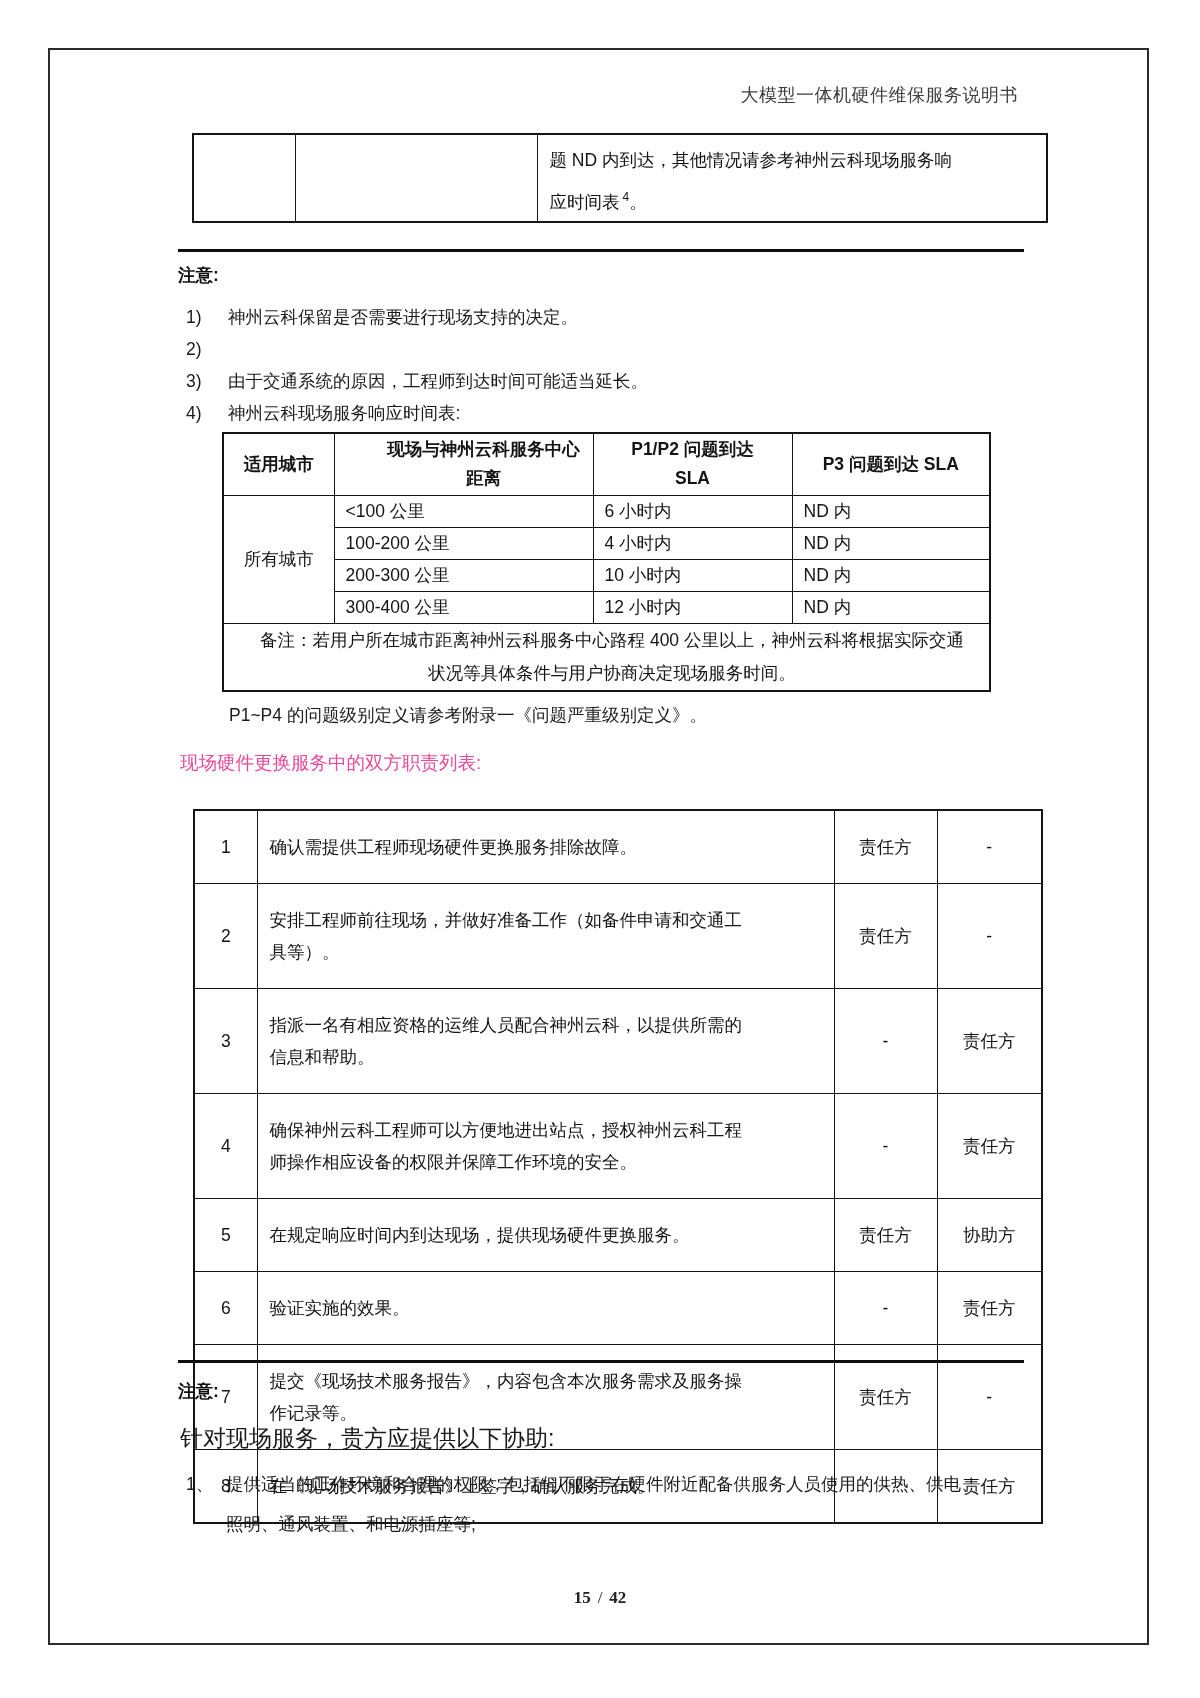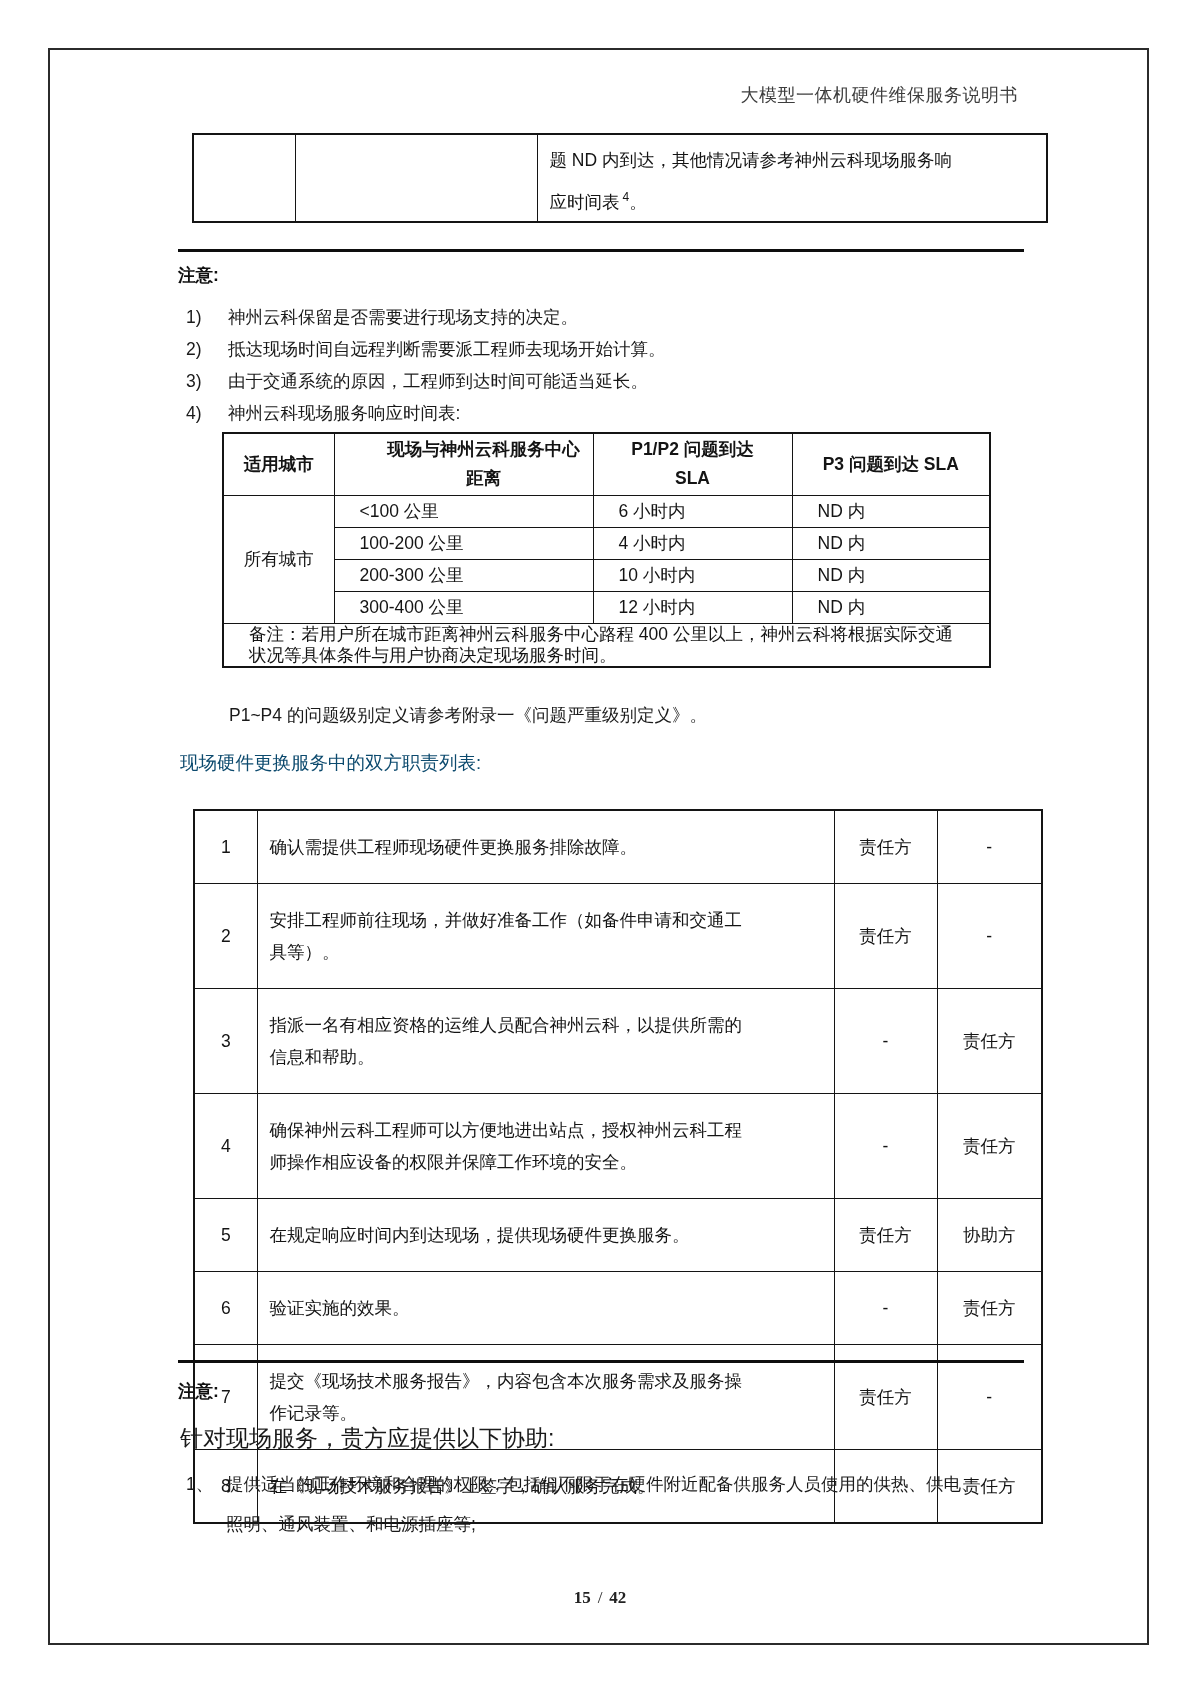--- a/index.html
+++ b/index.html
@@ -54,28 +54,28 @@
 
   
   .resp-table { left:222px; top:432px; width:767px; }
   .resp-c1 { width:111px; }
   .resp-c2 { width:259px; }
   .resp-c3 { width:199px; }
   .resp-c4 { width:198px; }
   .resp-table th { height:62px; font-weight:bold; text-align:center; vertical-align:middle; line-height:29px; padding:0; }
   .th-narrow-2 { display:inline-block; width:200px;margin-left:40px; }
   .th-narrow-3 { display:inline-block; width:152px; }
-  .resp-table td { height:32px; padding:0 0 0 25px; vertical-align:middle; }
+  .resp-table td { height:32px; padding:0 0 0 11px; vertical-align:middle; }
   .resp-city { text-align:center; padding:4px !important; vertical-align:middle; }
-  .resp-remark { height:74px; padding:5px 11px; line-height:21px; vertical-align:top; }
+  .resp-remark { height:74px; padding:5px 11px; line-height:33px; vertical-align:top;text-align:center; }
   .remark-text { display:inline-block; max-width:712px; }
 
   
   .p-note { left:229px; top:703px; font-size:17.5px; }
-  .section-title { left:180px; top:750px; font-size:18.5px; color:#0c4a6e; }
+  .section-title { left:180px; top:750px; font-size:18.5px; color:#ec4899; }
 
   
   .duty-table { left:193px; top:809px; width:848px; }
   .duty-c1 { width:63px; }
   .duty-c2 { width:577px; }
   .duty-c3 { width:103px; }
   .duty-c4 { width:105px; }
   .duty-table th {
     height:66px; background:#d9d9d9; font-weight:bold; text-align:center;
     vertical-align:middle; line-height:30px; padding:0;
@@ -123,21 +123,20 @@
 
 <div class="abs notice-label notice1-label">注意:</div>
 
 <div class="abs list1">
   <div class="li">
       <span class="num">1)</span>
       <span>神州云科保留是否需要进行现场支持的决定。</span>
     </div>
   <div class="li">
       <span class="num">2)</span>
-      <span>抵达现场时间自远程判断需要派工程师去现场开始计算。</span>
     </div>
   <div class="li">
       <span class="num">3)</span>
       <span>由于交通系统的原因，工程师到达时间可能适当延长。</span>
     </div>
   <div class="li">
       <span class="num">4)</span>
       <span>神州云科现场服务响应时间表:</span>
     </div>
 </div>

